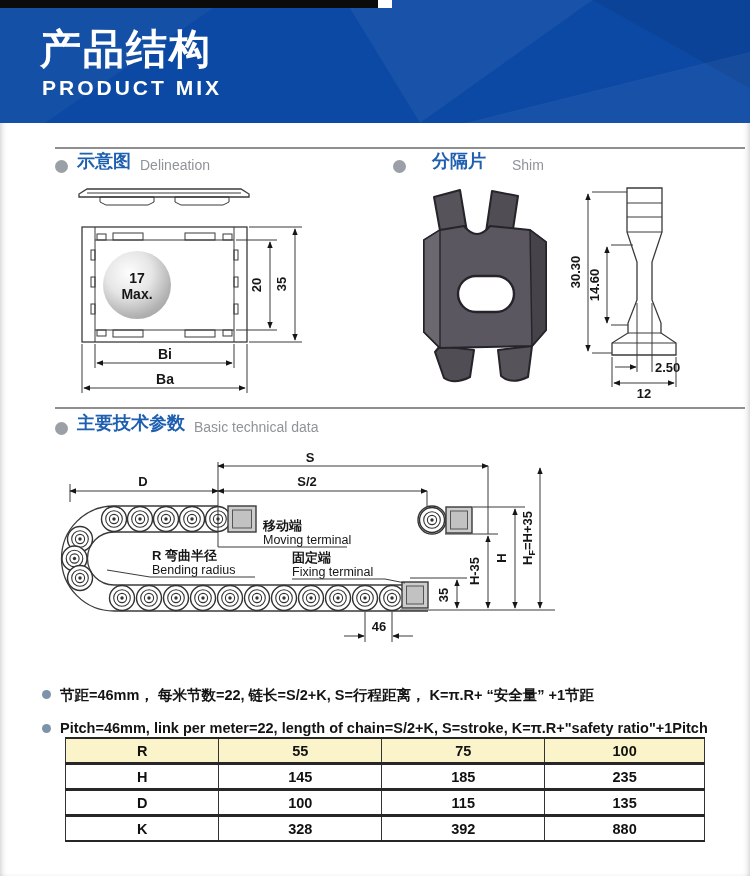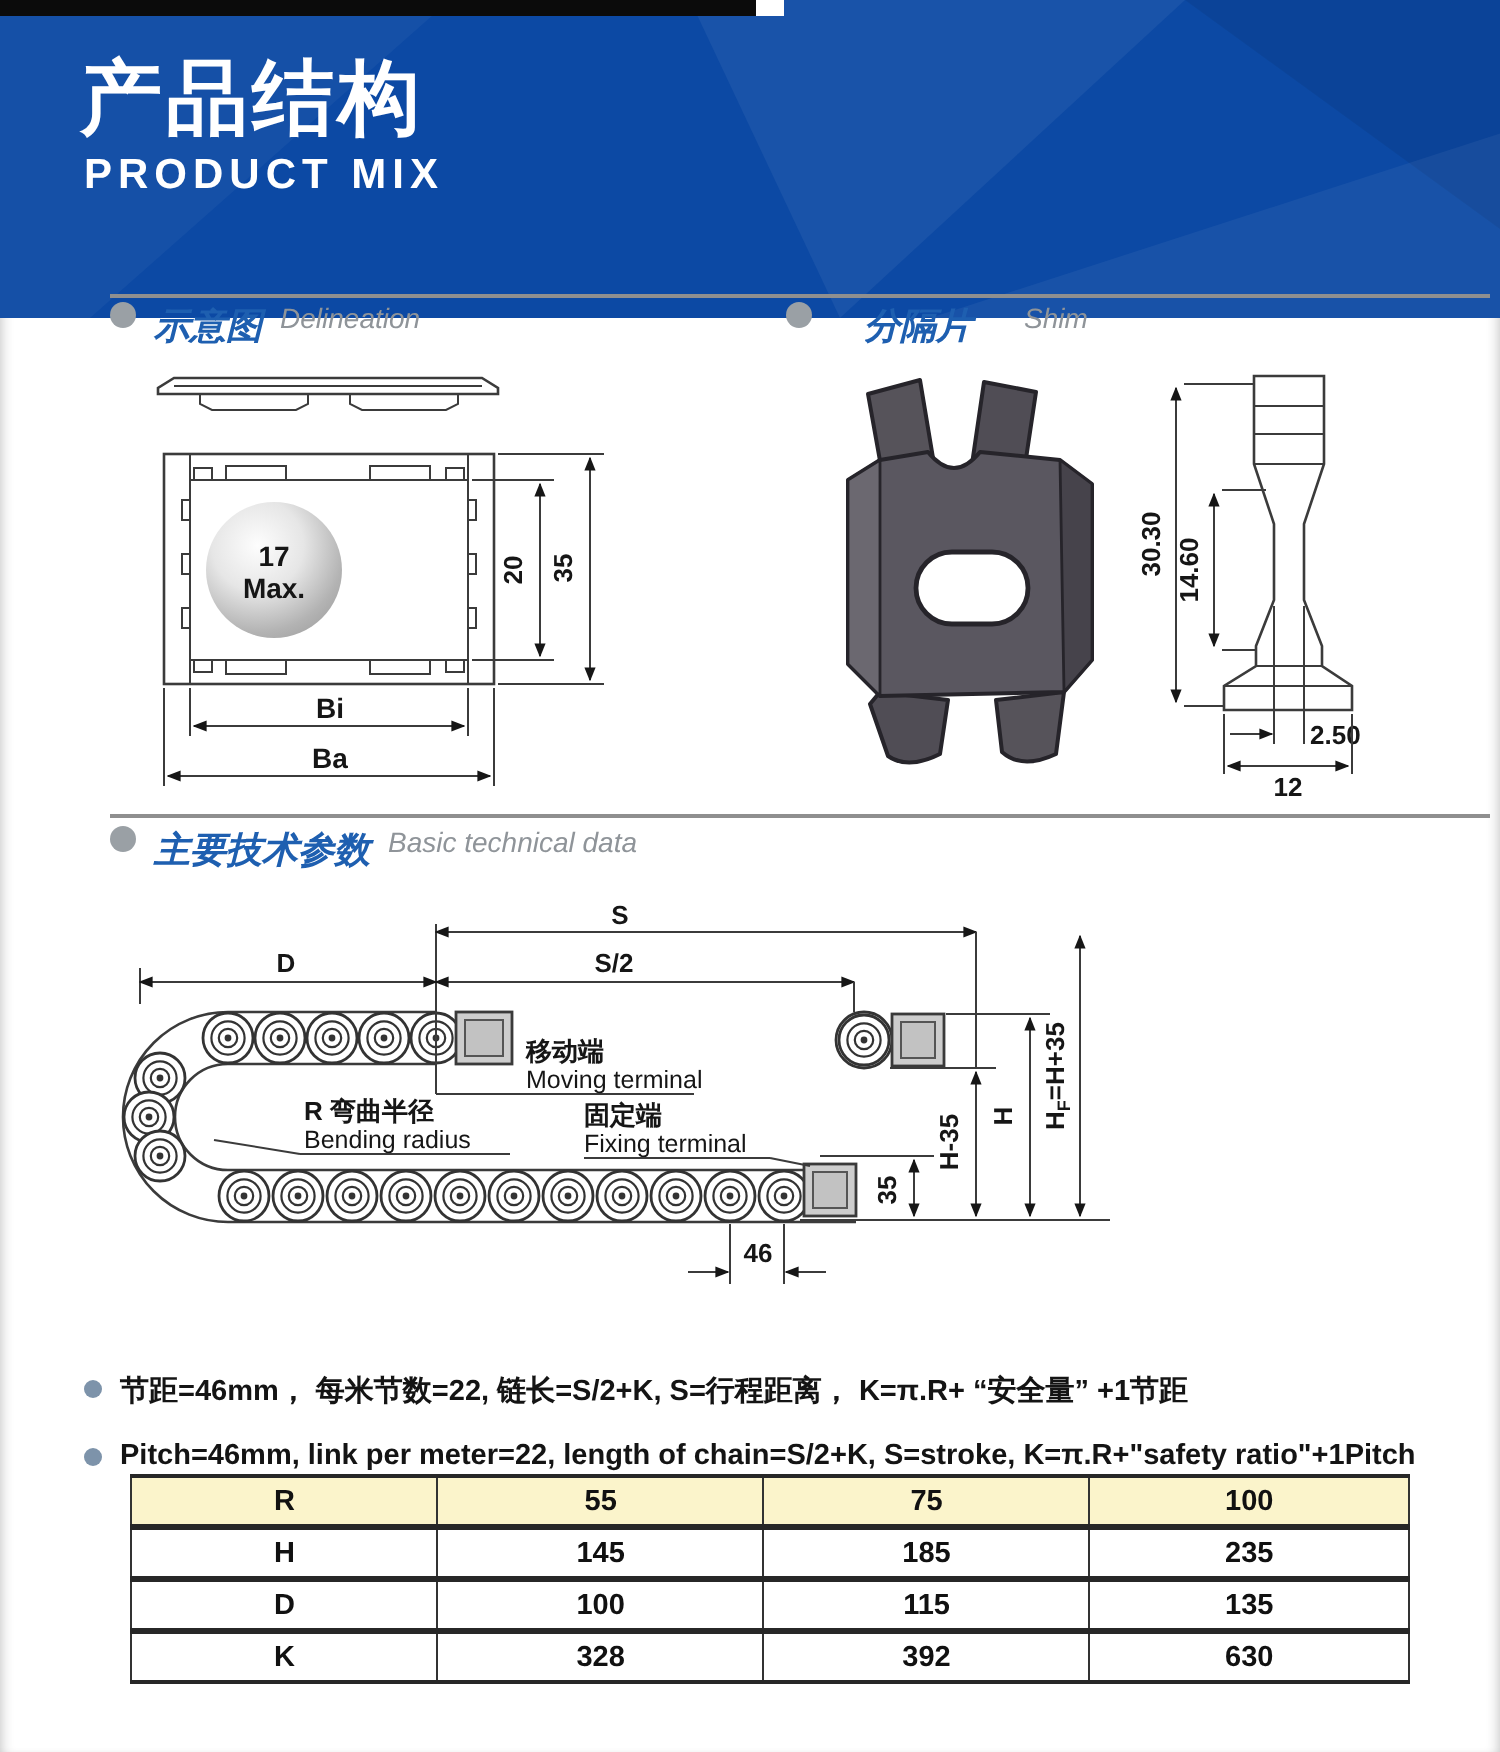--- a/index.html
+++ b/index.html
@@ -1,34 +1,34 @@
 <!DOCTYPE html>
 <html><head>
 <meta charset="utf-8">
 <style>
   html,body{margin:0;padding:0;background:#fff;}
   .page{position:relative;width:750px;height:876px;background:#fff;overflow:hidden;
         font-family:"Liberation Sans",sans-serif;
         box-shadow:inset 5px 0 7px -5px rgba(0,0,0,.28), inset -5px 0 7px -5px rgba(0,0,0,.28);}
   
-  .hero{position:absolute;left:0;top:0;width:750px;height:159px;background:#0c49a4;overflow:hidden;}
+  .hero{position:absolute;left:0;top:0;width:750px;height:123px;background:#0c49a4;overflow:hidden;}
   .hero .facet{position:absolute;inset:0;}
   .f1{background:rgba(255,255,255,.055);clip-path:polygon(46% 0,79% 0,56% 100%);}
   .f2{background:rgba(0,0,0,.07);clip-path:polygon(79% 0,100% 0,100% 72%);}
   .f3{background:rgba(255,255,255,.04);clip-path:polygon(0 0,30% 0,6% 100%,0 100%);}
   .f4{background:rgba(255,255,255,.05);clip-path:polygon(62% 100%,100% 42%,100% 100%);}
   .hero-title{position:absolute;left:40px;top:22px;margin:0;font-size:41px;font-weight:700;
               color:#fff;letter-spacing:2px;}
   .hero-sub{position:absolute;left:42px;top:76px;font-size:21px;font-weight:700;color:#fff;letter-spacing:3px;}
   .topbar-black{position:absolute;left:0;top:0;width:378px;height:8px;background:#0b0b0b;}
   .topbar-white{position:absolute;left:378px;top:0;width:14px;height:8px;background:#fff;}
   
   .rule{position:absolute;left:55px;width:690px;height:2px;background:#8f8f8f;}
   .rule1{top:147px;} .rule2{top:407px;}
-  .sec-head{position:absolute;display:flex;align-items:flex-start;gap:9px;height:22px;font-style:italic;}
+  .sec-head{position:absolute;display:flex;align-items:flex-end;gap:9px;height:22px;}
   .sec-head .dot{width:13px;height:13px;border-radius:50%;background:#9aa0a5;flex:0 0 auto;}
   .sec-head .zh{color:#1e5fb0;font-weight:700;font-size:18px;}
   .sec-head .en{color:#8f9499;font-weight:400;font-size:14px;}
   .sh1{left:55px;top:151px;} .sh2{left:393px;top:151px;gap:26px;} .sh3{left:55px;top:413px;}
   
   .svgwrap{position:absolute;}
   svg text{font-family:"Liberation Sans",sans-serif;}
   .dln{stroke:#3b3b3b;stroke-width:1.3;fill:none;}
   .dthin{stroke:#3b3b3b;stroke-width:1;fill:none;}
   .dim{font-size:13px;font-weight:700;fill:#161616;}
@@ -334,18 +334,18 @@
       <tr>
         <td class="c0">D</td>
         <td class="c1">100</td>
         <td class="c2">115</td>
         <td class="c3">135</td>
       </tr>
       <tr class="last">
         <td class="c0">K</td>
         <td class="c1">328</td>
         <td class="c2">392</td>
-        <td class="c3">630</td>
+        <td class="c3">880</td>
       </tr>
     </tbody>
   </table>
 
 </div>
 
 </body></html>

